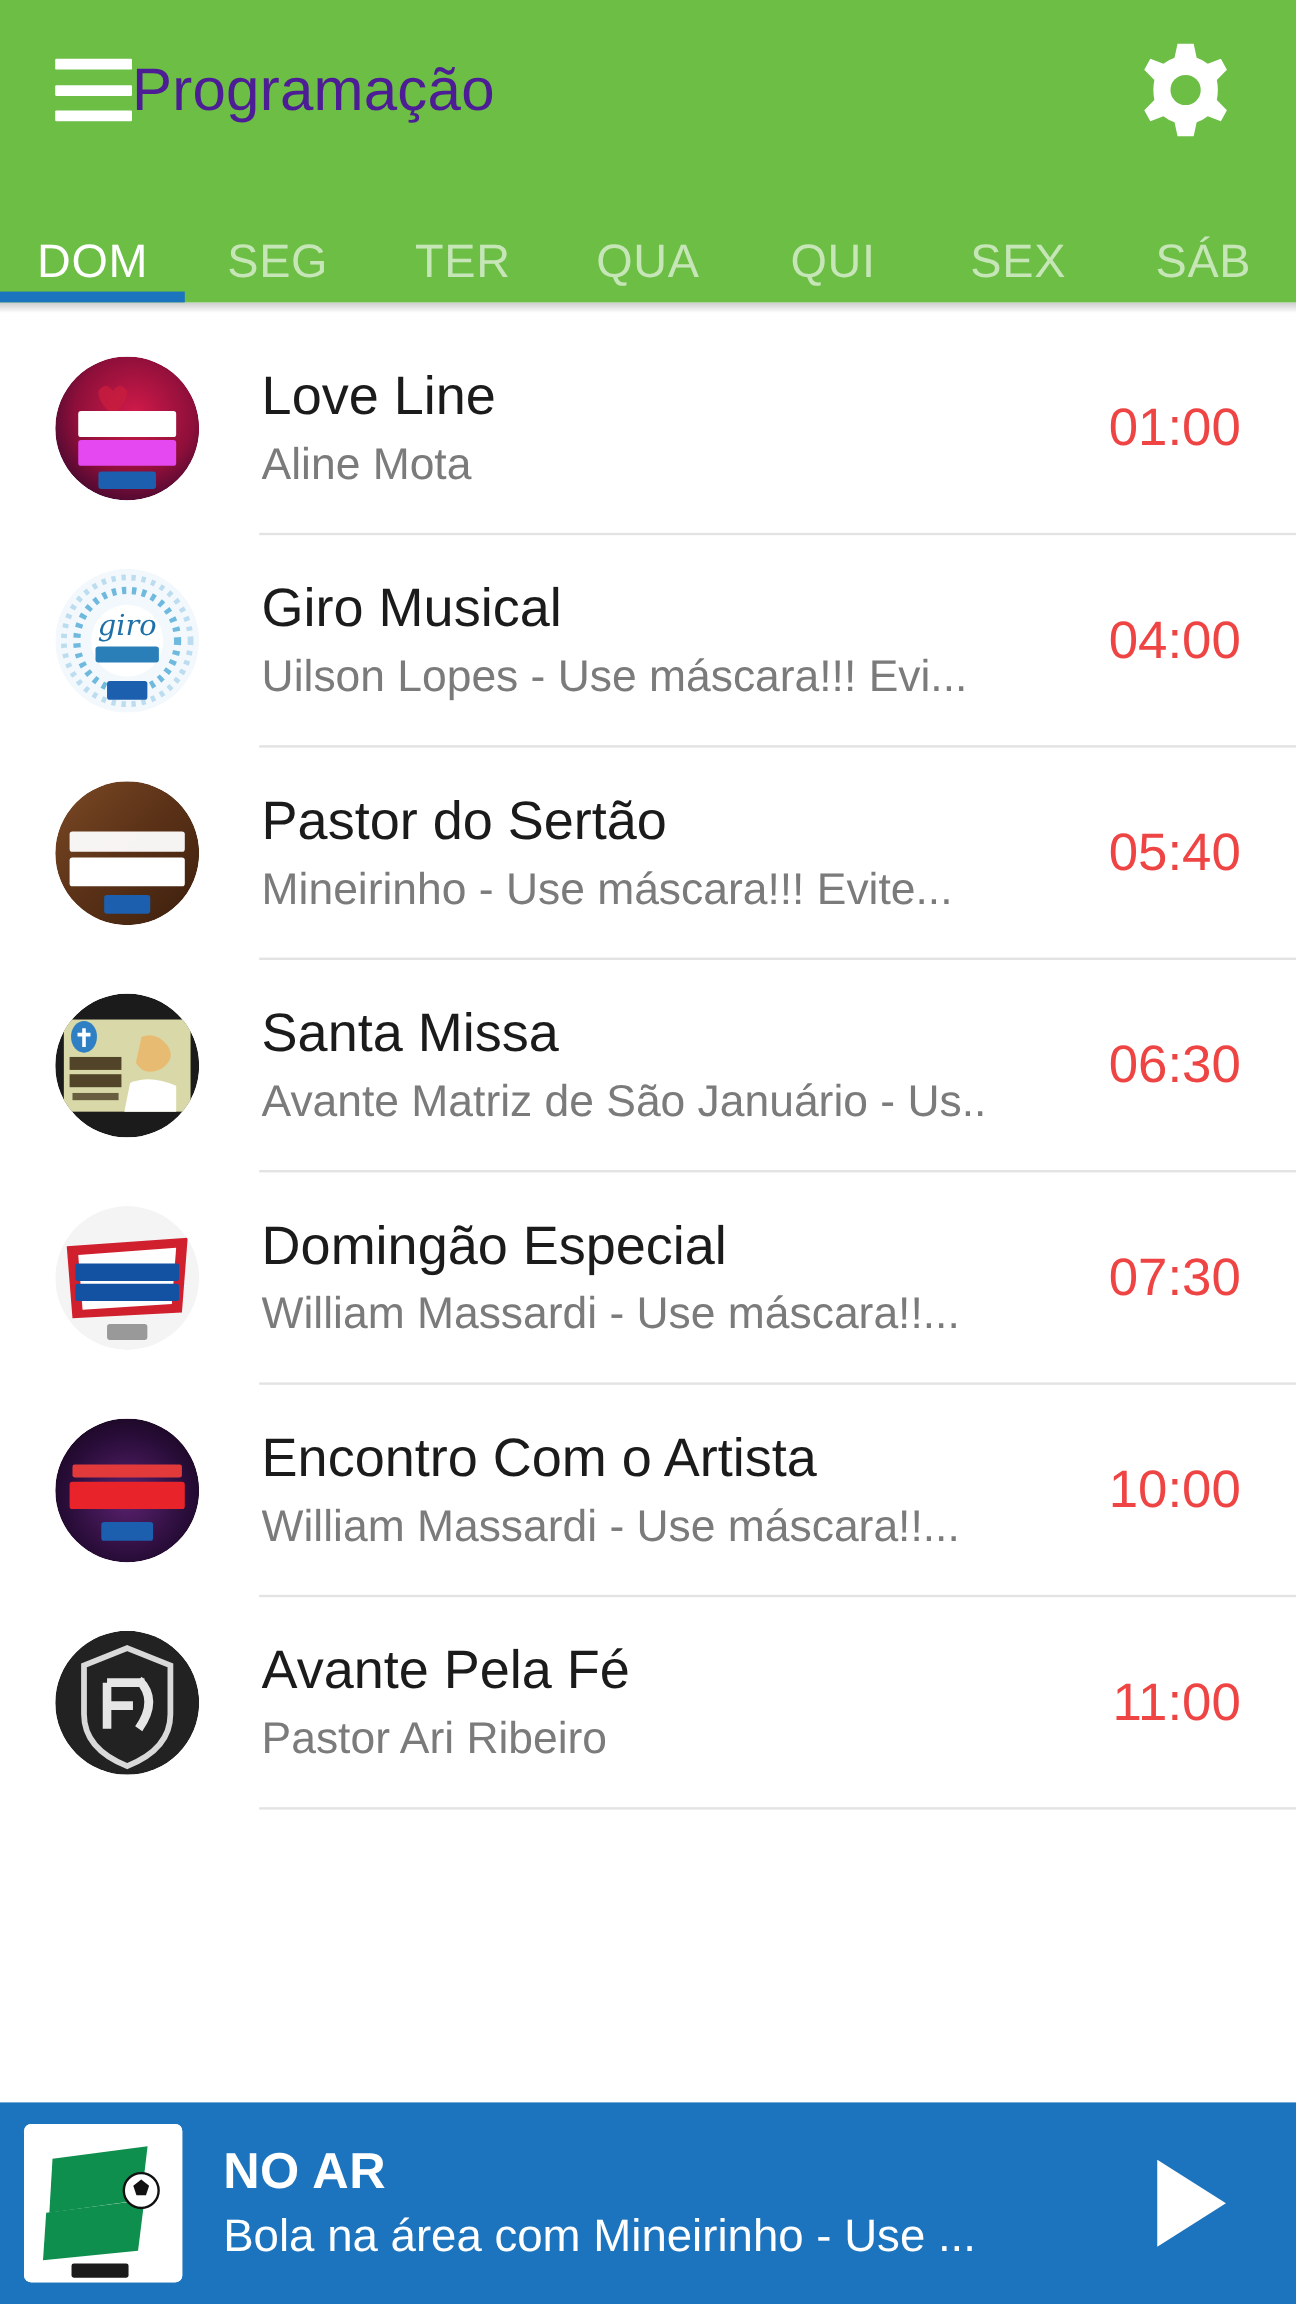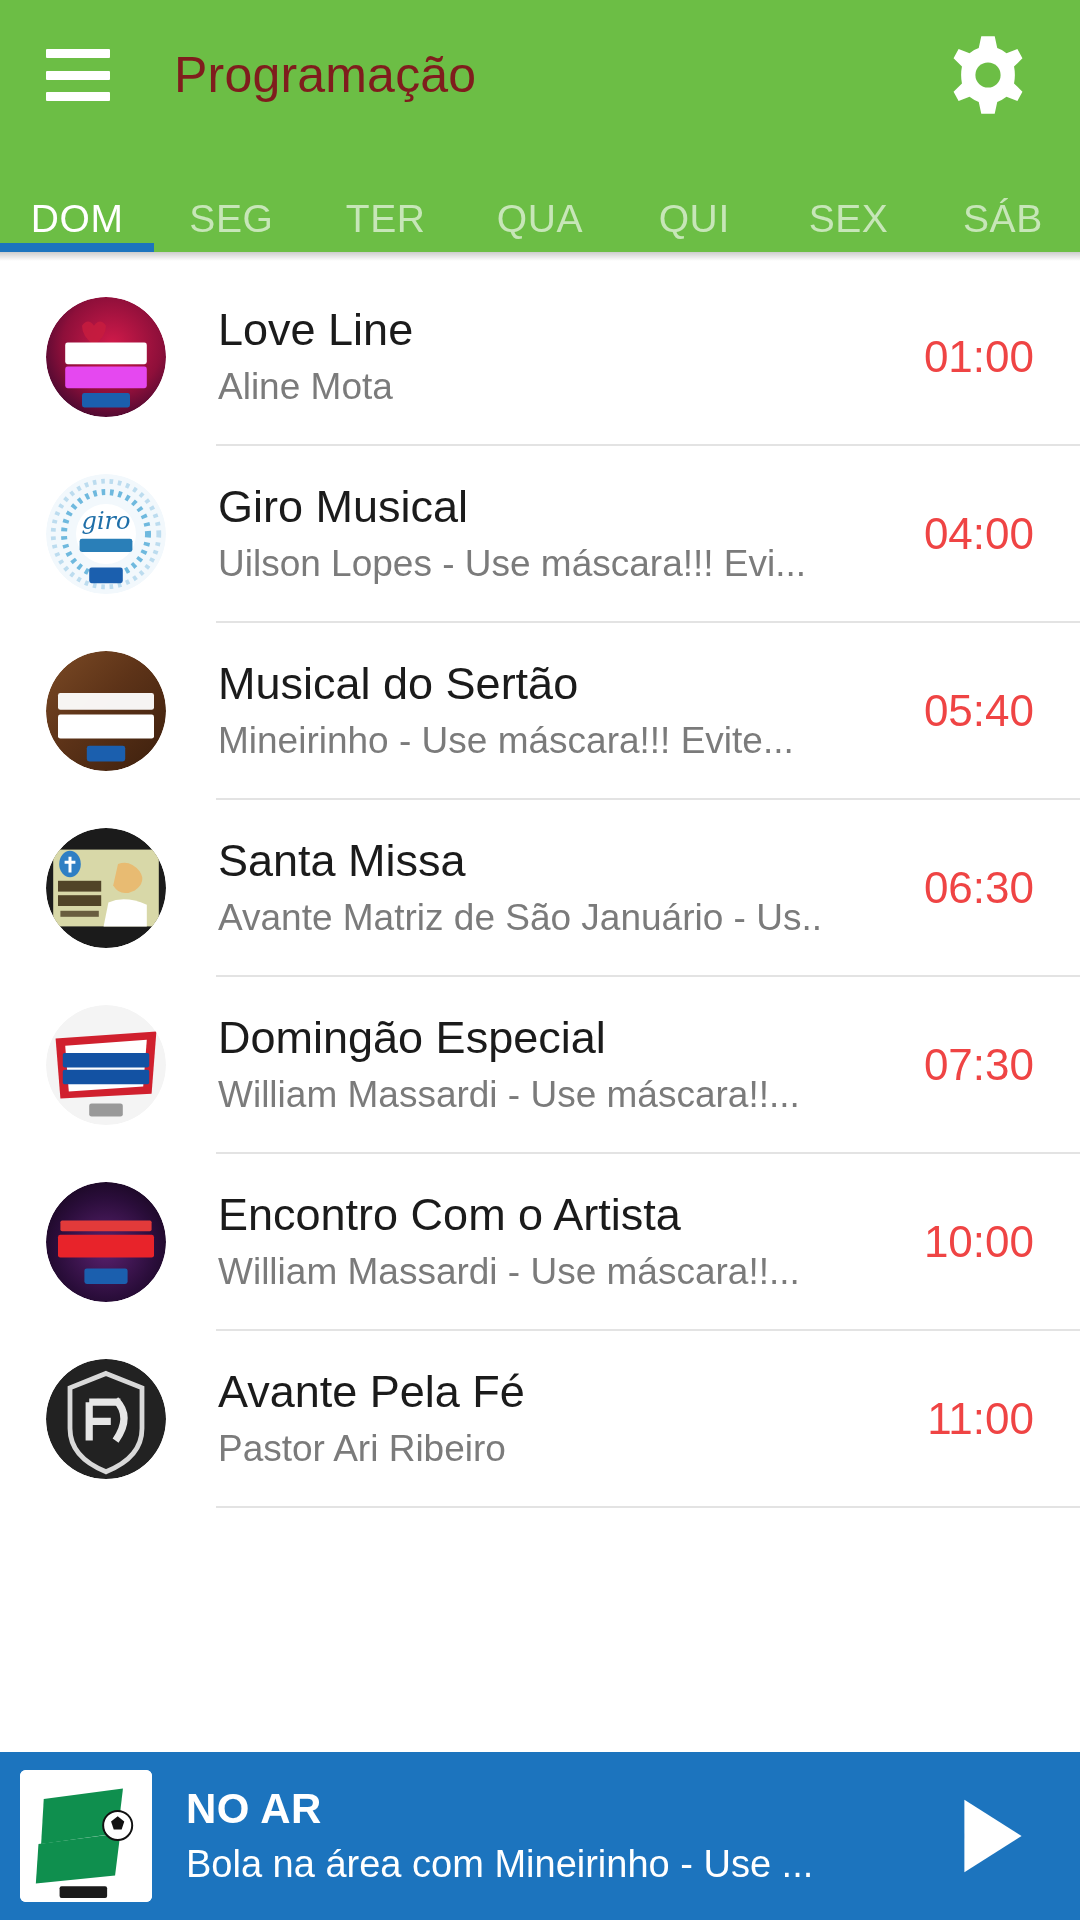--- a/index.html
+++ b/index.html
@@ -32,24 +32,23 @@
   .hamburger {
     width: 64px; height: 52px;
     display: flex; flex-direction: column; justify-content: space-between;
     cursor: pointer; flex: 0 0 auto;
   }
   .hamburger span {
     display: block; height: 9px; width: 100%;
     background: #ffffff; border-radius: 1px;
   }
   .appbar-title {
-    color: #7f1d1d;
+    color: #4c1d95;
     font-size: 50px;
     font-weight: 400;
-    margin-left: 64px;
     letter-spacing: 0.2px;
     white-space: nowrap;
     flex: 1 1 auto;
   }
   .gear-btn {
     width: 92px; height: 92px;
     flex: 0 0 auto;
     display: flex; align-items: center; justify-content: center;
     cursor: pointer;
   }
@@ -304,21 +303,21 @@
               <stop offset="100%" stop-color="#3c1f0d"></stop>
             </linearGradient>
           </defs>
           <circle cx="50" cy="50" r="50" fill="url(#wood)"></circle>
           <rect x="10" y="35" width="80" height="14" rx="2" fill="#ffffff" opacity=".95"></rect>
           <rect x="10" y="53" width="80" height="20" rx="2" fill="#ffffff"></rect>
           <rect x="34" y="79" width="32" height="13" rx="2" fill="#1b5fae"></rect>
         </svg>
       </div>
       <div class="row-body">
-        <div class="row-title">Musical do Sertão</div>
+        <div class="row-title">Pastor do Sertão</div>
         <div class="row-sub">Mineirinho - Use máscara!!! Evite...</div>
       </div>
       <div class="row-time">05:40</div>
     </div>
     <div class="row-divider"></div>
 
     <div class="row">
       <div class="row-avatar">
         <svg viewBox="0 0 100 100">
           <circle cx="50" cy="50" r="50" fill="#1b1b1b"></circle>

